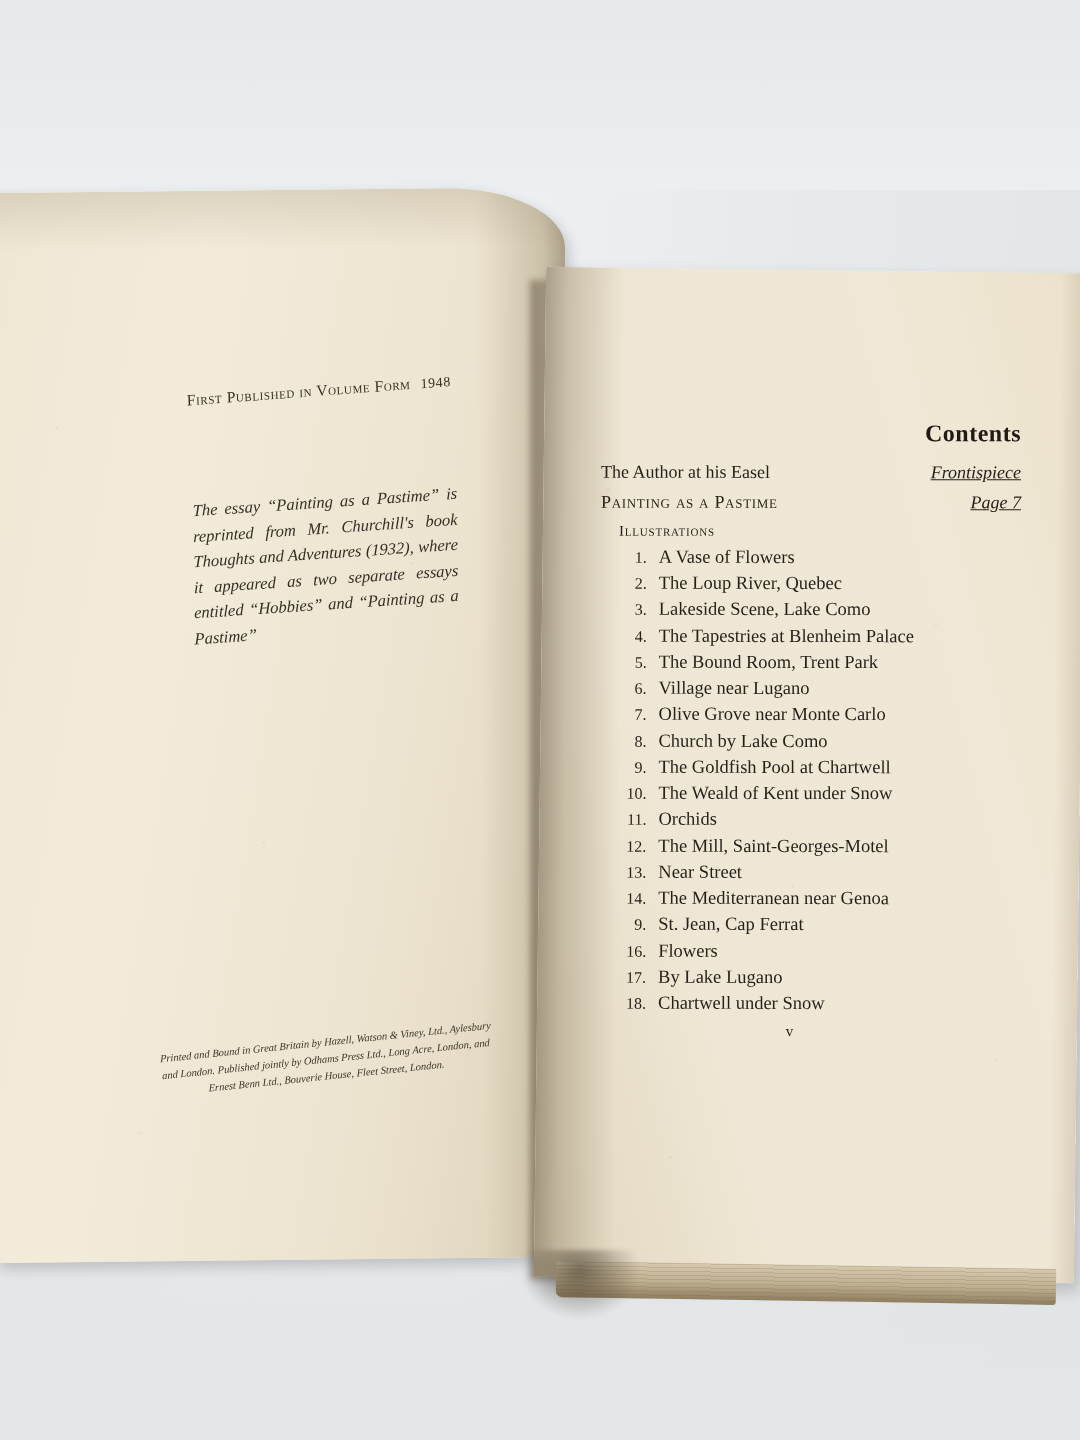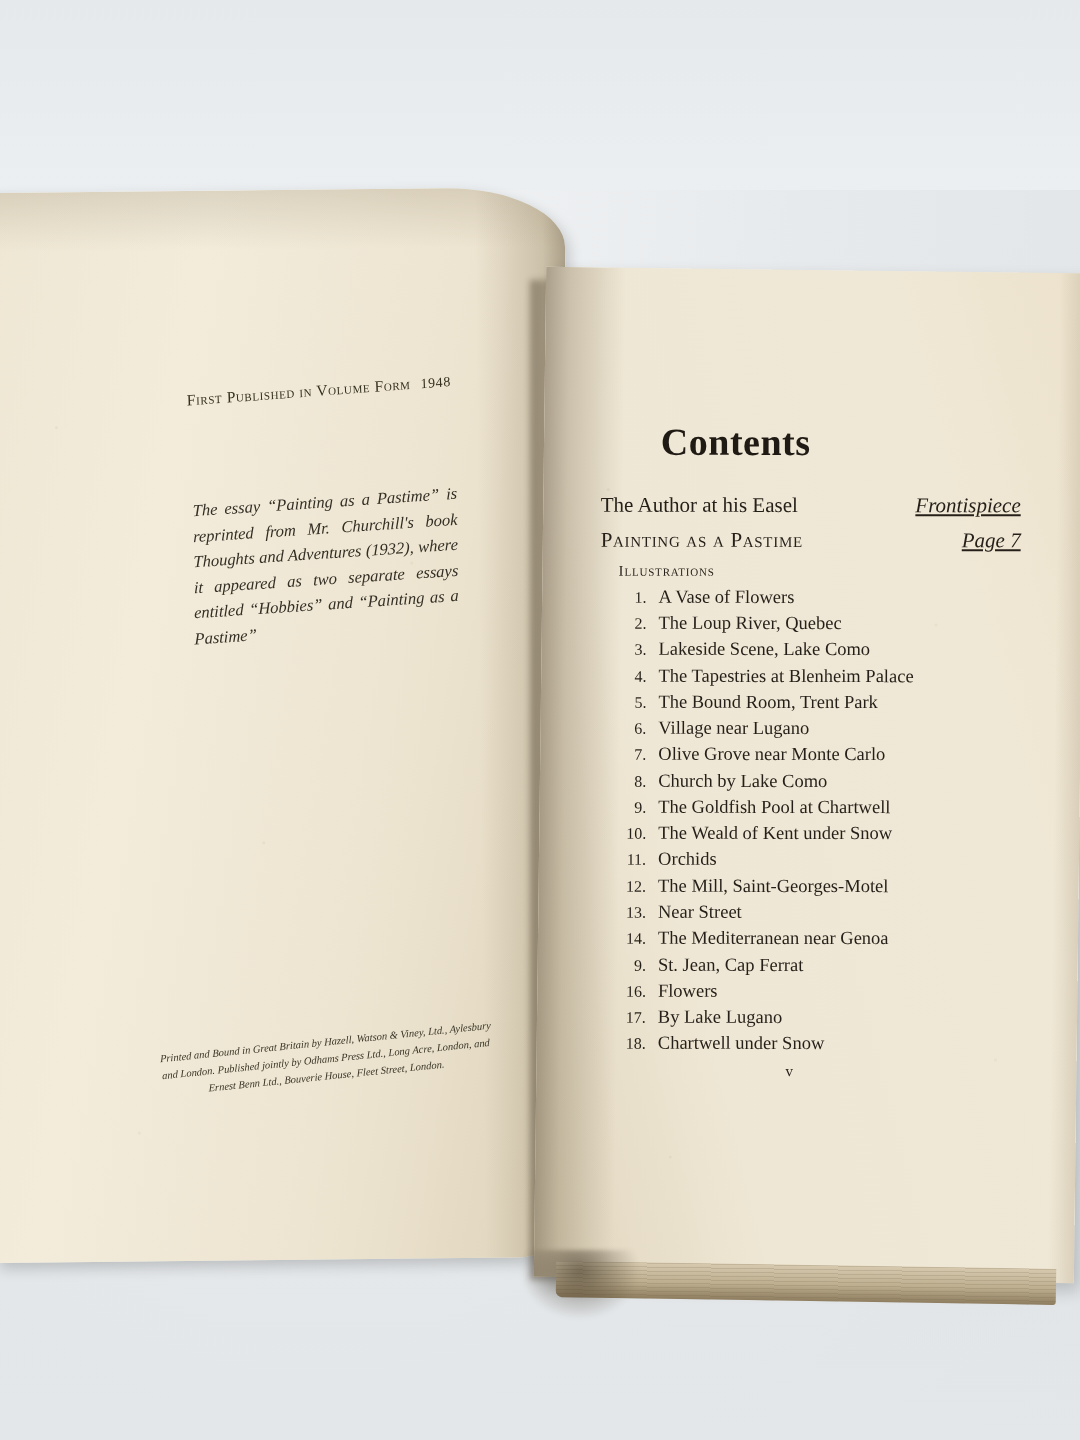--- a/index.html
+++ b/index.html
@@ -195,30 +195,30 @@
   
   .right-content {
     position: absolute;
     left: 60px;
     top: 150px;
     width: 420px;
     color: #241f18;
     transform: rotate(-0.6deg);
   }
   .contents-title {
-    font-size: 38px;
-    text-align: left;
-    margin: 0 0 26px 60px;
+    font-size: 24px;
+    text-align: right;
+    margin: 0 0 12px 60px;
     letter-spacing: 0.5px;
     color: #1f1a14;
   }
   .toc-row {
     display: flex;
     align-items: center;
-    font-size: 21px;
+    font-size: 18px;
     line-height: 1.52;
     margin-bottom: 3px;
   }
   .toc-row .label { flex: 1; }
   .toc-row .ref {
     font-style: italic;
     white-space: nowrap;
     margin-left: 12px;
     text-decoration: underline;
   }

